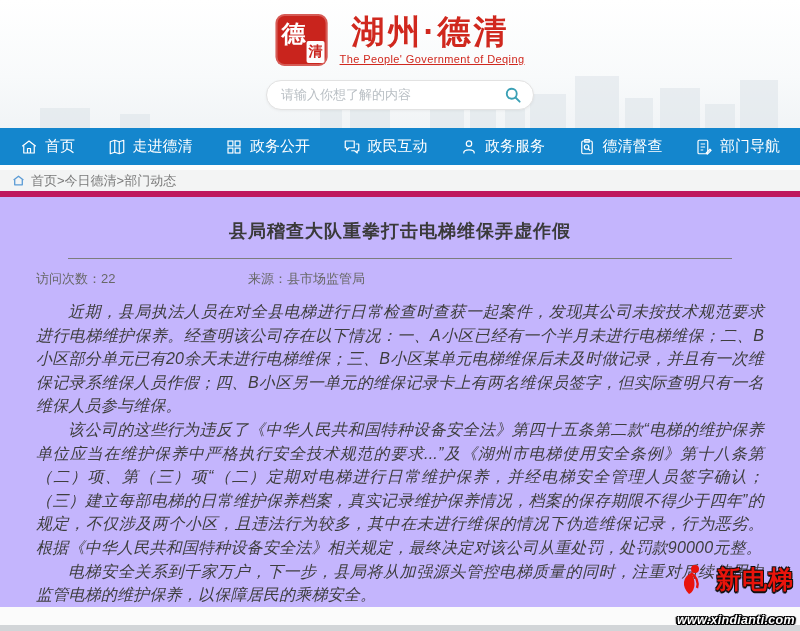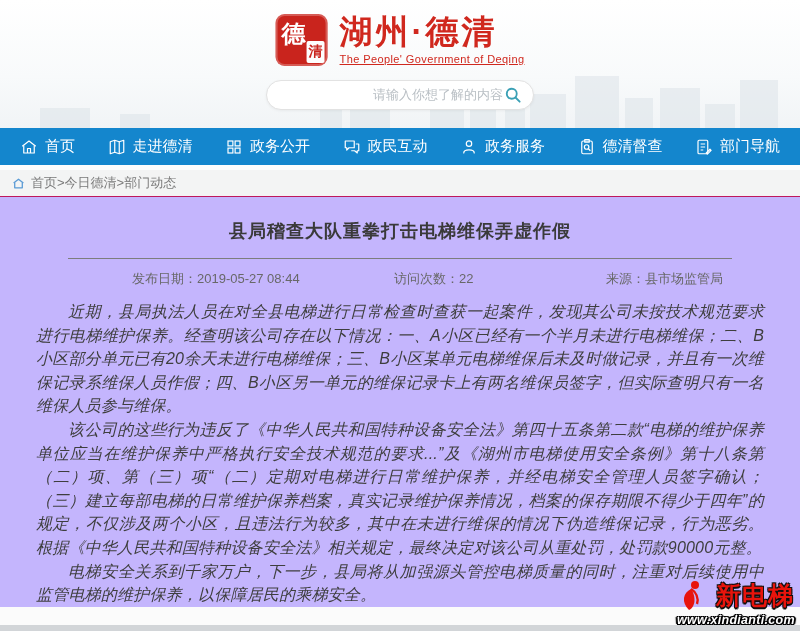--- a/index.html
+++ b/index.html
@@ -32,55 +32,55 @@
     position:absolute; top:4px; left:6px; color:#fff;
     font-family:"Liberation Serif", serif; font-size:24px; font-weight:bold;
   }
   .seal .c2 {
     position:absolute; right:3px; bottom:3px; width:18px; height:22px;
     background:#fdfdfd; border-radius:2px; color:#c9241d;
     font-family:"Liberation Serif", serif; font-size:14px; font-weight:bold;
     display:flex; align-items:center; justify-content:center;
   }
   .brand-text .site-title {
-    color:#d0281e; font-size:33px; font-weight:bold; letter-spacing:3px; line-height:1.05;
+    color:#d0281e; font-size:33px; font-weight:bold; letter-spacing:3px; line-height:1.05;margin-left:12px;
   }
   .brand-text .site-sub {
     color:#d0281e; font-size:11px; margin-top:3px; letter-spacing:.4px;text-decoration:underline;
   }
   .searchbar {
     position:absolute; top:80px; left:50%; transform:translateX(-50%);
     width:268px; height:30px; background:#fff;
     border:1px solid #e2e2e2; border-radius:16px;
     display:flex; align-items:center; padding:0 10px 0 14px;
     box-shadow:0 1px 3px rgba(0,0,0,.05);
   }
   .searchbar input {
     border:none; outline:none; flex:1; font-size:13px; color:#444;
-    font-family:Liberation Serif, serif; background:transparent;text-align:right;
+    font-family:Liberation Serif, serif; background:transparent;
   }
   .searchbar input::placeholder { color:#b9bfc4; }
   .search-btn { width:20px; height:20px; cursor:pointer; flex:0 0 auto; }
 
   
   .nav {
     height:37px; background:#1486cd;
     display:flex; align-items:center; justify-content:space-between;
     padding:0 20px;
   }
   .nav-item {
     display:flex; align-items:center; gap:7px; color:#fff;
     font-size:15px; cursor:pointer; white-space:nowrap;
   }
   .nav-item svg { width:18px; height:18px; stroke:#fff; fill:none; stroke-width:1.6; }
 
   
   .crumb-gap { height:5px; background:#fdfdfd; }
   .breadcrumb {
-    height:27px; background:#f3f4f4; border-bottom:1px solid #be185d;
+    height:27px; background:#f3f4f4; border-bottom:6px solid #be185d;
     display:flex; align-items:center; gap:6px; padding:0 12px;
     font-size:13px; color:#7a7a7a;
   }
   .breadcrumb svg { width:13px; height:13px; }
 
   
   .content { background:#c4b5fd; padding:0 36px; }
   .article-title {
     text-align:center; font-size:18px; font-weight:bold; color:#3a3a3a;
     padding-top:22px; letter-spacing:1px;
@@ -102,21 +102,21 @@
     position:absolute; right:0px; bottom:4px; width:128px; text-align:center;
     pointer-events:none;
   }
   .wm-row { display:flex; align-items:flex-end; justify-content:center; gap:12px; }
   .wm-logo-text {
     font-size:25px; font-weight:bold; color:#e8140c; letter-spacing:1px;
     text-shadow:-1px -1px 0 #111,1px -1px 0 #111,-1px 1px 0 #111,1px 1px 0 #111,0 2px 0 #111;
     font-family:"Liberation Sans", sans-serif;
   }
   .wm-url {
-    font-size:12.5px; font-weight:bold; font-style:italic; color:#fff; margin-top:1px;
+    font-size:12.5px; font-weight:bold; font-style:italic; color:#fff; margin-top:17px;
     text-shadow:-1px -1px 0 #000,1px -1px 0 #000,-1px 1px 0 #000,1px 1px 0 #000,0 2px 1px #000,2px 0 1px #000,-2px 0 1px #000;
     letter-spacing:.3px;
   }
   .footer-strip {
     position:absolute; bottom:0; left:0; width:100%; height:6px; background:#d2d5d8;
   }
 </style>
 </head>
 <body>
 
@@ -224,21 +224,20 @@
       <path d="M5 10 V20 H19 V10"></path>
   </svg>
   <span>首页&gt;今日德清&gt;部门动态</span>
 </div>
 
 <div class="content">
   <div class="article-title">县局稽查大队重拳打击电梯维保弄虚作假</div>
   <div class="meta-divider"></div>
 
   <div class="meta">
-    <span class="m1"><span>发布日期：</span><span>2019-05-27  08:44</span></span>
     <span class="m2"><span>访问次数：</span><span>22</span></span>
     <span class="m3"><span>来源：</span><span>县市场监管局</span></span>
   </div>
 
   <div class="body-text">
     <p>近期，县局执法人员在对全县电梯进行日常检查时查获一起案件，发现其公司未按技术规范要求进行电梯维护保养。经查明该公司存在以下情况：一、A小区已经有一个半月未进行电梯维保；二、B小区部分单元已有20余天未进行电梯维保；三、B小区某单元电梯维保后未及时做记录，并且有一次维保记录系维保人员作假；四、B小区另一单元的维保记录卡上有两名维保员签字，但实际查明只有一名维保人员参与维保。</p>
     <p>该公司的这些行为违反了《中华人民共和国特种设备安全法》第四十五条第二款“电梯的维护保养单位应当在维护保养中严格执行安全技术规范的要求...”及《湖州市电梯使用安全条例》第十八条第（二）项、第（三）项“（二）定期对电梯进行日常维护保养，并经电梯安全管理人员签字确认；（三）建立每部电梯的日常维护保养档案，真实记录维护保养情况，档案的保存期限不得少于四年”的规定，不仅涉及两个小区，且违法行为较多，其中在未进行维保的情况下伪造维保记录，行为恶劣。根据《中华人民共和国特种设备安全法》相关规定，最终决定对该公司从重处罚，处罚款90000元整。</p>
     <p>电梯安全关系到千家万户，下一步，县局将从加强源头管控电梯质量的同时，注重对后续使用中监管电梯的维护保养，以保障居民的乘梯安全。</p>
   </div>
 </div>

